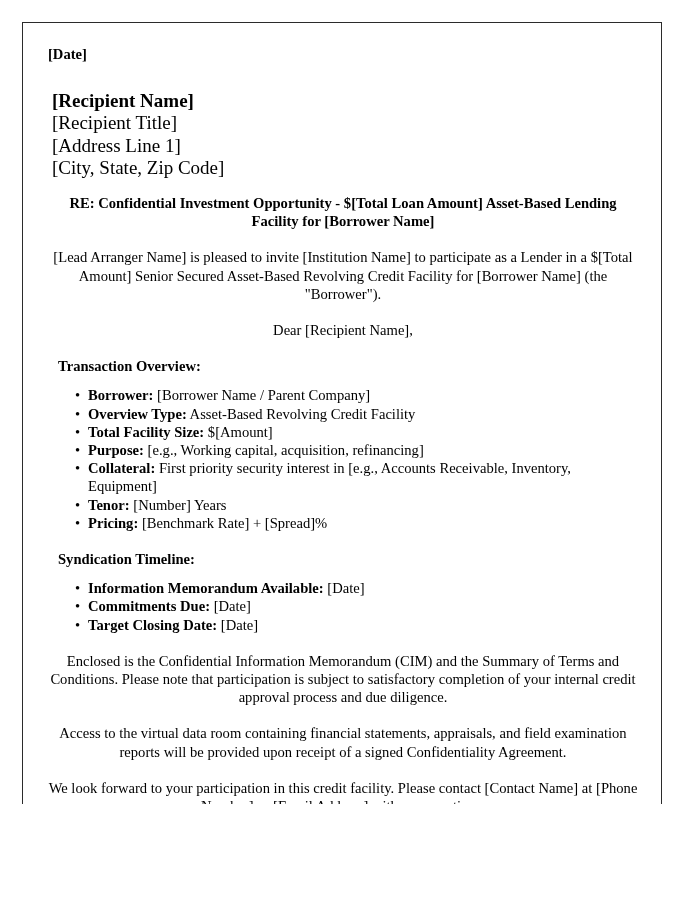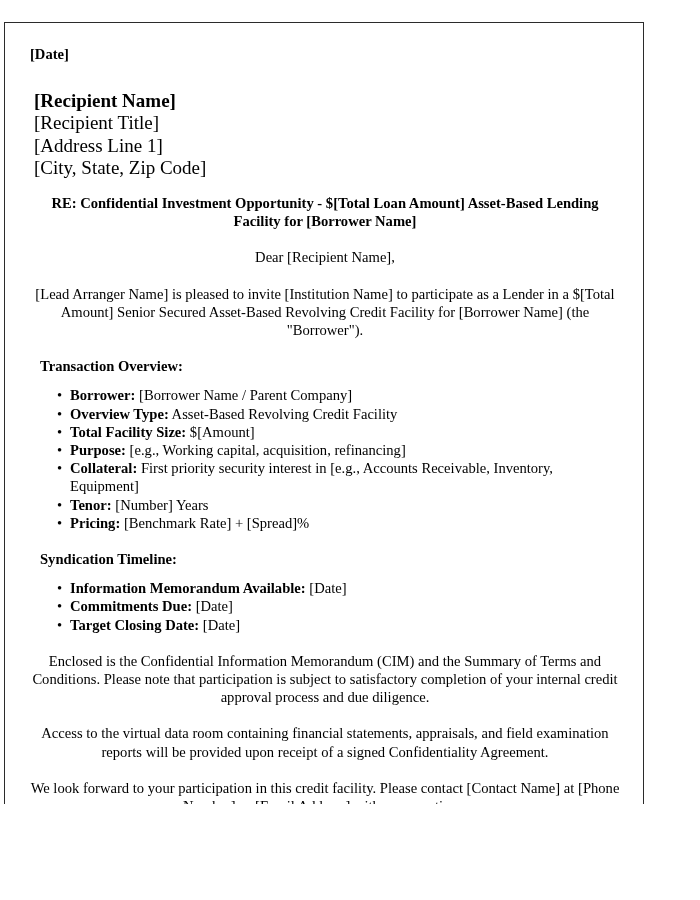--- a/index.html
+++ b/index.html
@@ -11,21 +11,21 @@
     overflow: hidden;
   }
   body {
     font-family: "Liberation Serif", "DejaVu Serif", serif;
     color: #000000;
   }
 
   
   #page-sheet {
     position: absolute;
-    left: 4px;
+    left: 22px;
     top: 22px;
     width: 640px;
     height: 782px;
     box-sizing: border-box;
     border-left: 1.5px solid #2b2b2b;
     border-right: 1.5px solid #2b2b2b;
     border-top: 1.5px solid #2b2b2b;
     border-bottom: none;
     background: #ffffff;
     overflow: hidden;
@@ -100,23 +100,23 @@
 
     <div class="addr-block">
       <div class="tight-line bold">[Recipient Name]</div>
       <div class="tight-line">[Recipient Title]</div>
       <div class="tight-line">[Address Line 1]</div>
       <div class="tight-line">[City, State, Zip Code]</div>
     </div>
 
     <div class="para bold">RE: Confidential Investment Opportunity - $[Total Loan Amount] Asset-Based Lending Facility for [Borrower Name]</div>
 
+    <div class="para">[Lead Arranger Name] is pleased to invite [Institution Name] to participate as a Lender in a $[Total Amount] Senior Secured Asset-Based Revolving Credit Facility for [Borrower Name] (the "Borrower").</div>
+
     <div class="para">Dear [Recipient Name],</div>
-
-    <div class="para">[Lead Arranger Name] is pleased to invite [Institution Name] to participate as a Lender in a $[Total Amount] Senior Secured Asset-Based Revolving Credit Facility for [Borrower Name] (the "Borrower").</div>
 
     <div class="heading">Transaction Overview:</div>
     <ul class="bullets">
       <li>
         <span class="bullet-dot">•</span>
         <span class="bold">Borrower:</span>
         <span>[Borrower Name / Parent Company]</span>
       </li>
       <li>
         <span class="bullet-dot">•</span>

